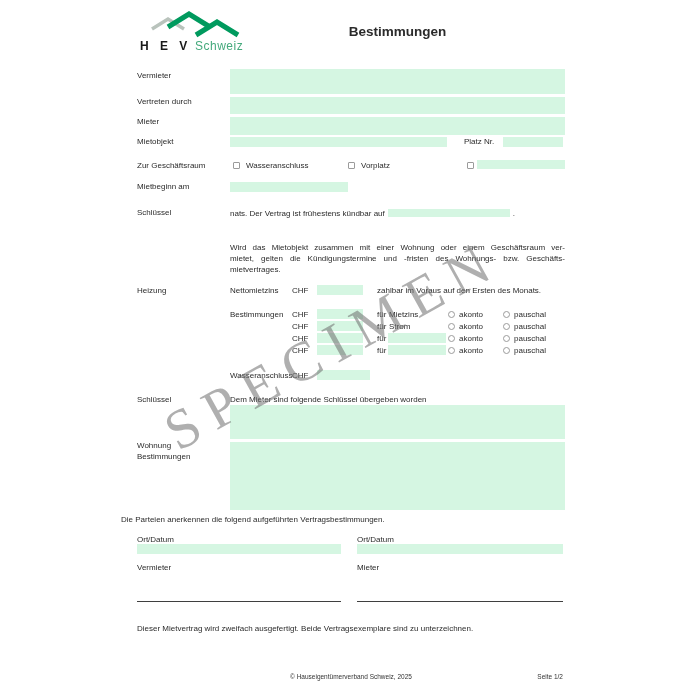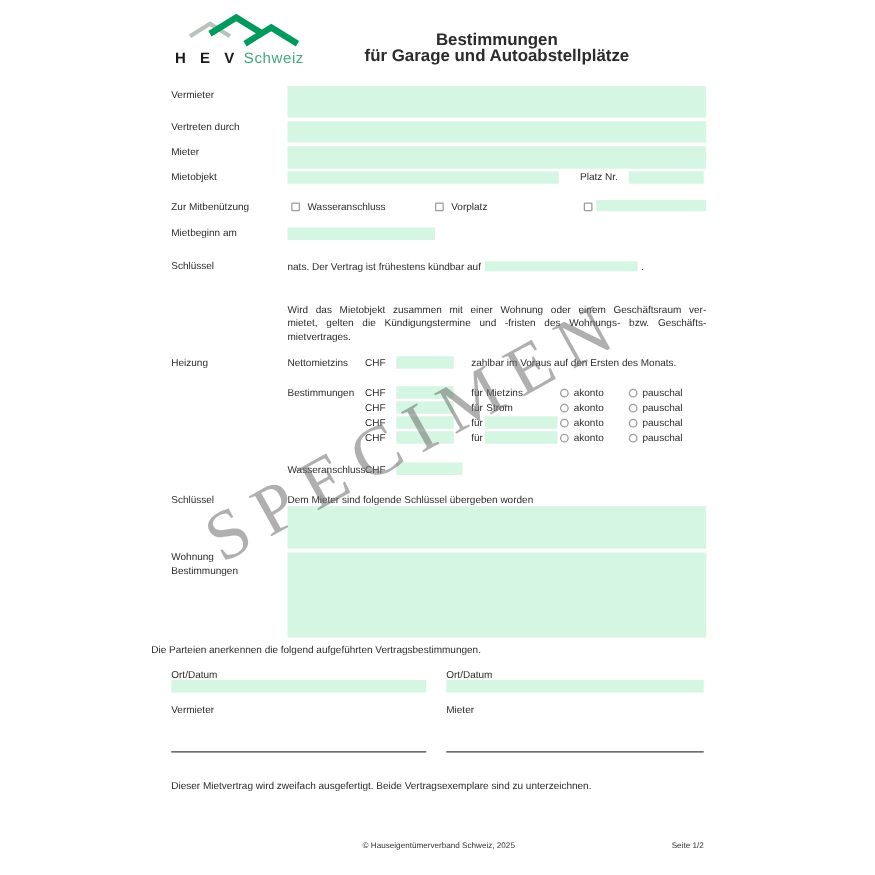--- a/index.html
+++ b/index.html
@@ -45,38 +45,37 @@
       <polyline points="14,19 30,9 46,19" fill="none" stroke="var(--logo-light)" stroke-width="3.5"></polyline>
       <polyline points="30,17 51,4 72,17" fill="none" stroke="var(--brand-green)" stroke-width="5"></polyline>
       <polyline points="58,25 79,12 100,25" fill="none" stroke="var(--brand-green)" stroke-width="5"></polyline>
     </svg>
     <span class="hev">H E V</span>
     <span class="schweiz">Schweiz</span>
   </div>
 
   <div class="title">
     <div>Bestimmungen</div>
-    <div>für Garage und Autoabstellplätze</div>
   </div>
 
   <span class="lbl" style="left:137px;top:71px">Vermieter</span>
   <div class="gf" style="left:230px;top:69px;width:335px;height:25px"></div>
 
   <span class="lbl" style="left:137px;top:97px">Vertreten durch</span>
   <div class="gf" style="left:230px;top:97px;width:335px;height:17px"></div>
 
   <span class="lbl" style="left:137px;top:117px">Mieter</span>
   <div class="gf" style="left:230px;top:117px;width:335px;height:18px"></div>
 
   <span class="lbl" style="left:137px;top:137px">Mietobjekt</span>
   <div class="gf" style="left:230px;top:137px;width:217px;height:10px"></div>
   <span class="lbl" style="left:464px;top:137px">Platz Nr.</span>
   <div class="gf" style="left:503px;top:137px;width:60px;height:10px"></div>
 
-  <span class="lbl" style="left:137px;top:161px">Zur Mitbenützung</span>
+  <span class="lbl" style="left:137px;top:161px">Zur Geschäftsraum</span>
   <span class="cb" style="left:233px;top:162px"></span>
   <span class="lbl" style="left:246px;top:161px">Wasseranschluss</span>
   <span class="cb" style="left:348px;top:162px"></span>
   <span class="lbl" style="left:361px;top:161px">Vorplatz</span>
   <span class="cb" style="left:467px;top:162px"></span>
   <div class="gf" style="left:477px;top:160px;width:88px;height:9px"></div>
 
   <span class="lbl" style="left:137px;top:182px">Mietbeginn am</span>
   <div class="gf" style="left:230px;top:182px;width:118px;height:10px"></div>
 

